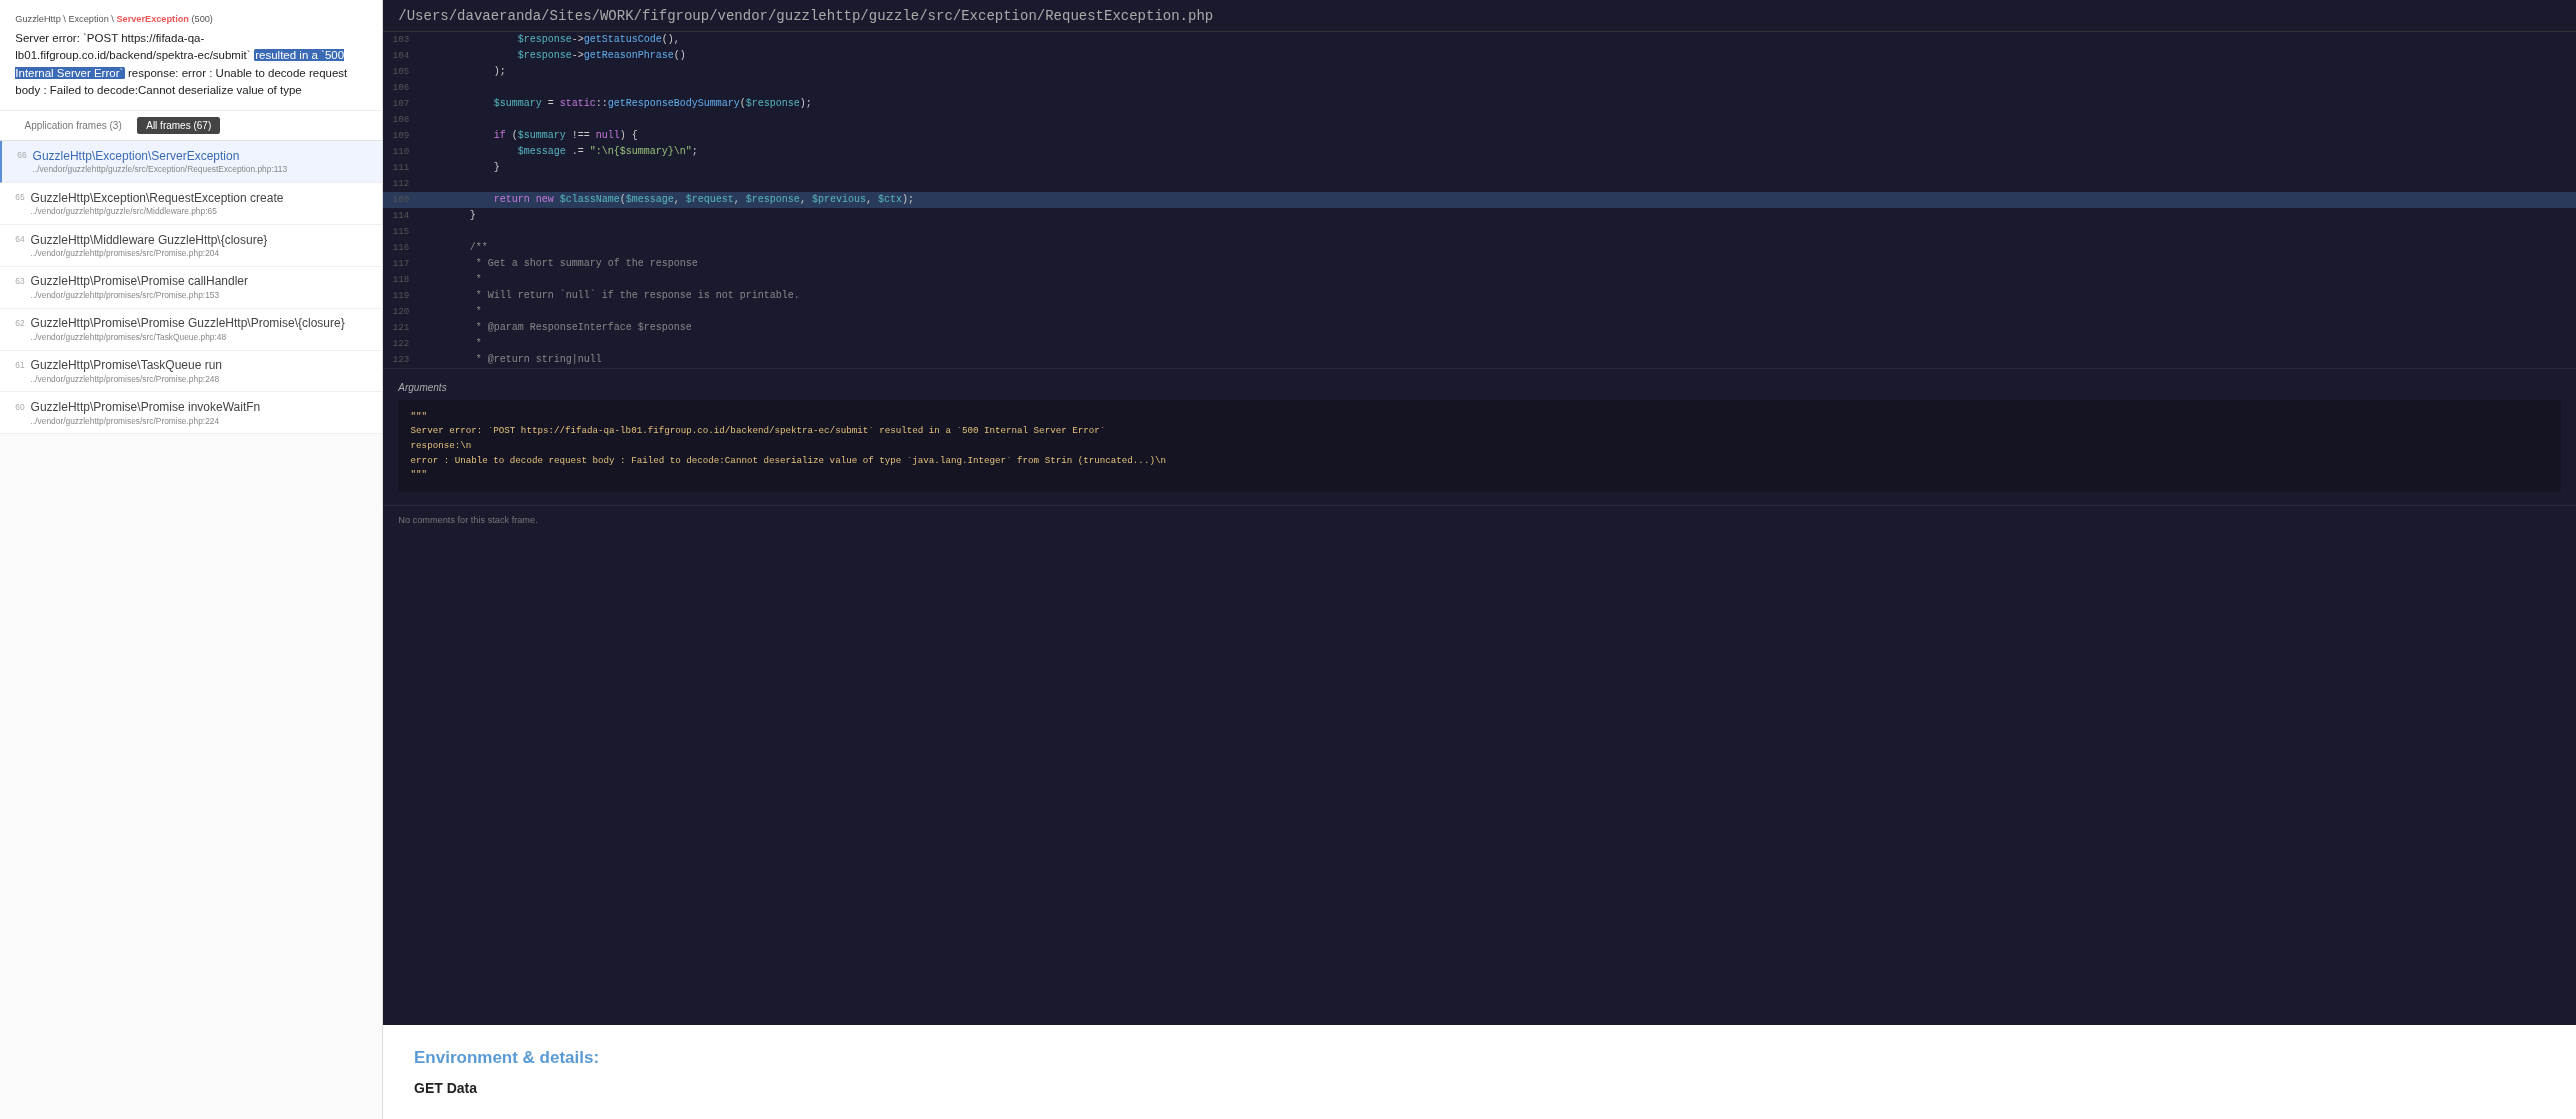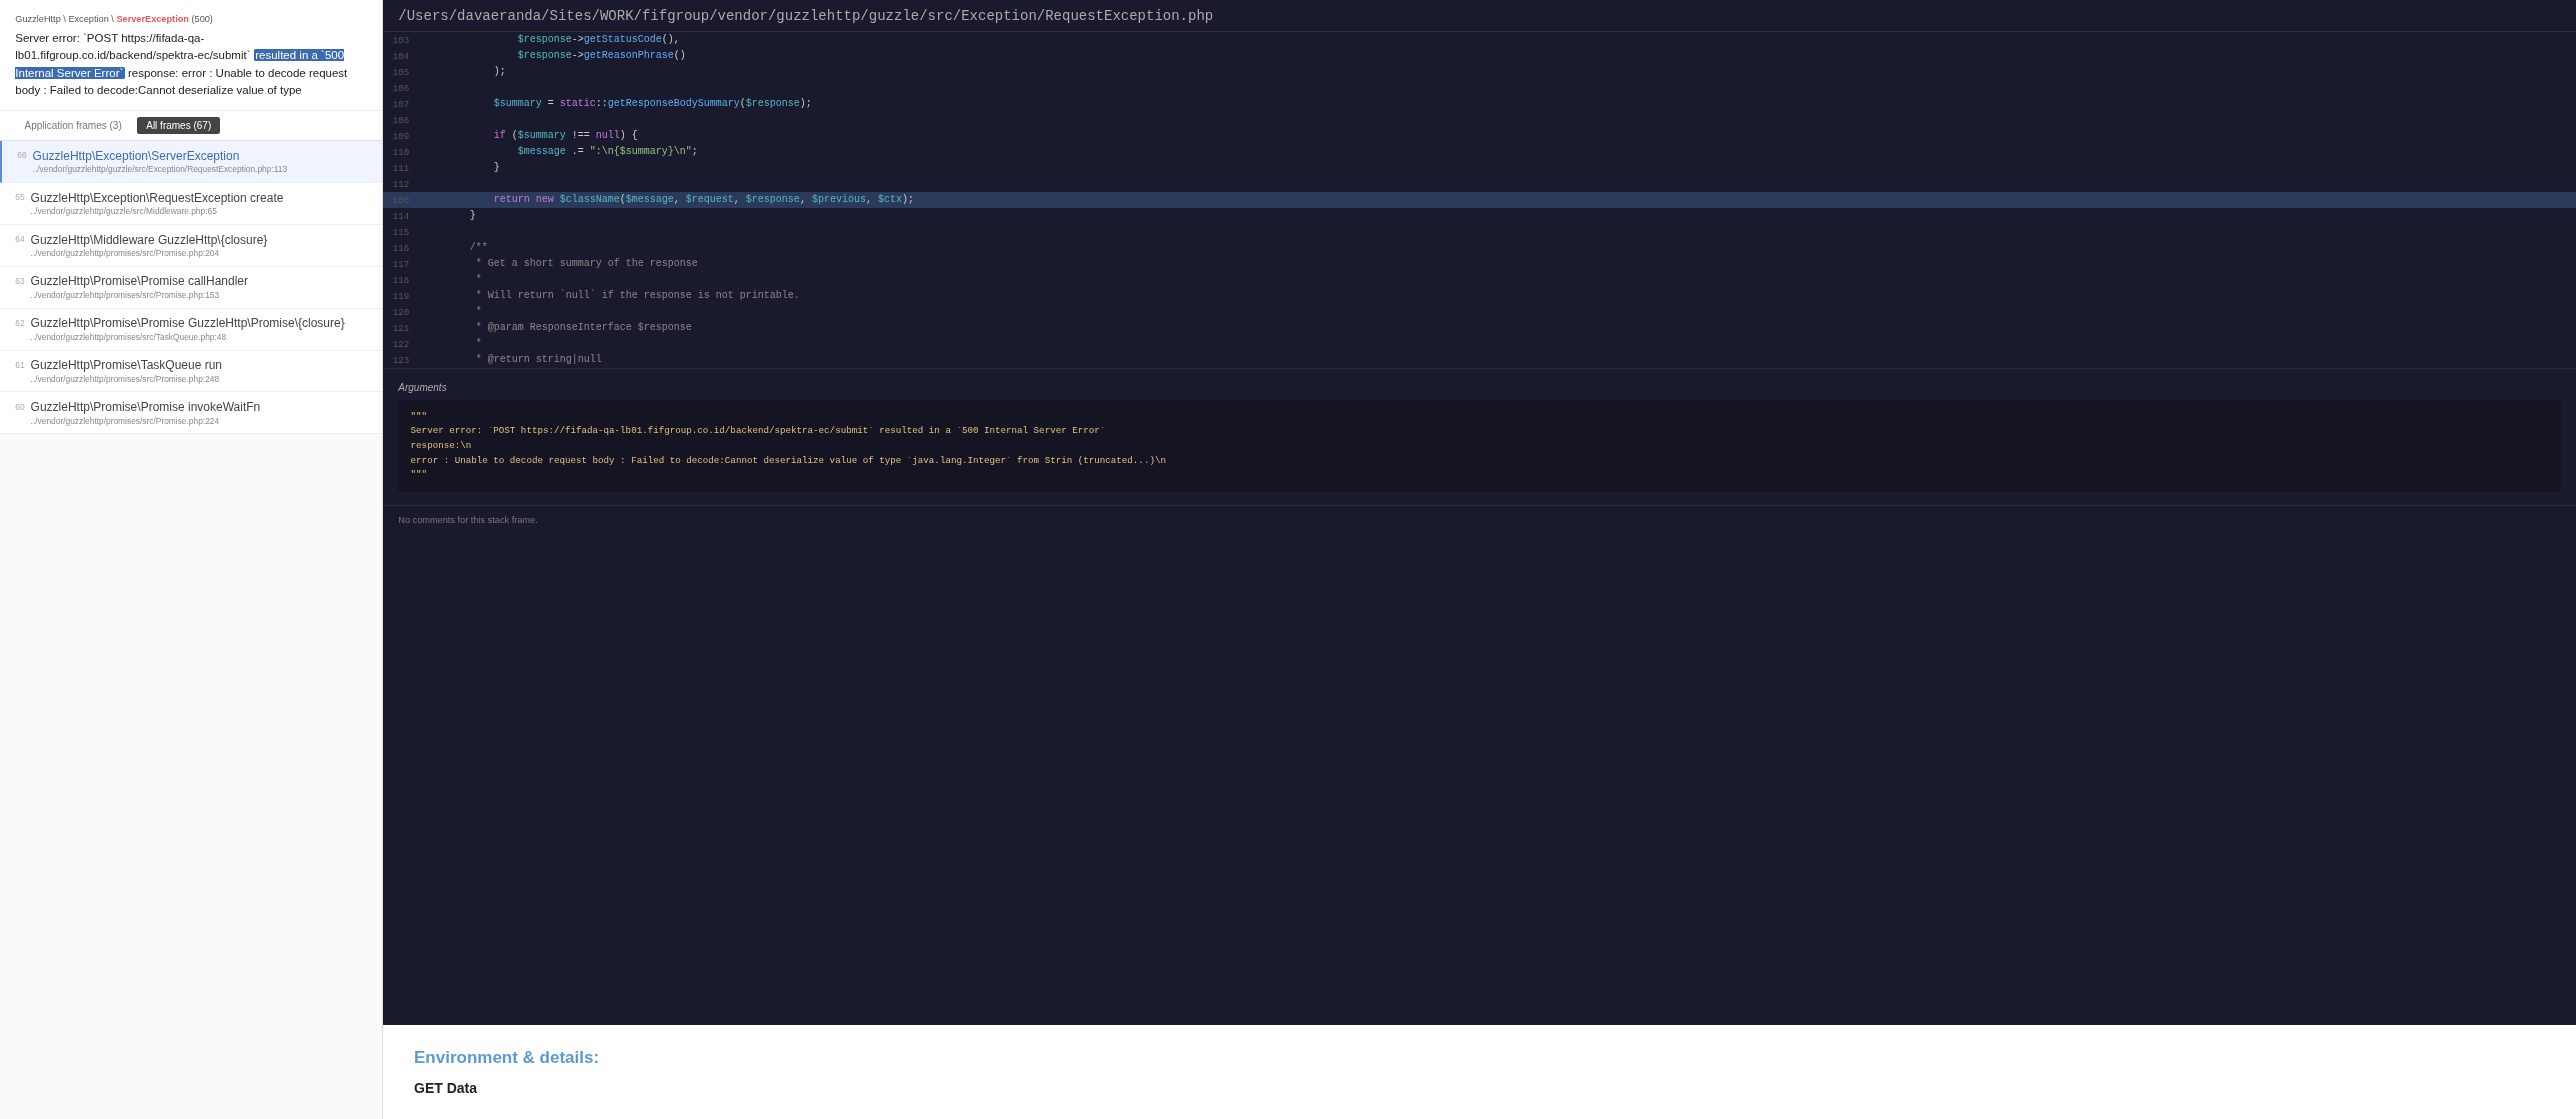--- a/index.html
+++ b/index.html
@@ -157,21 +157,21 @@
     .code-block {
       font-family: 'Courier New', Courier, monospace;
       font-size: 10px;
       line-height: 1.6;
       background: #1a1a2e;
       overflow-x: auto;
     }
 
     .code-line {
       display: flex;
-      align-items: flex-end;
+      align-items: center;
       padding: 0 0 0 7.7px;
     }
 
     .code-line.highlighted {
       background: #2a3a5a;
     }
 
     .line-number {
       color: #555;
       min-width: 31px;

